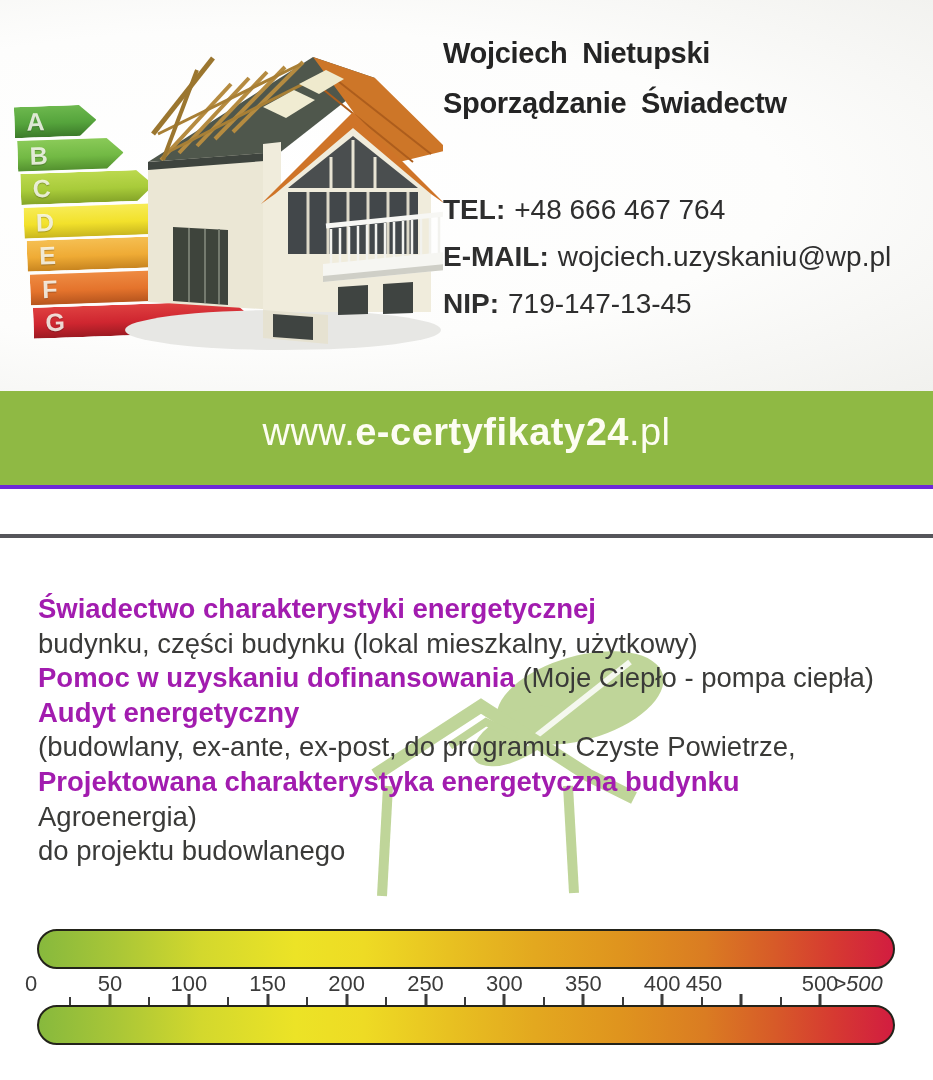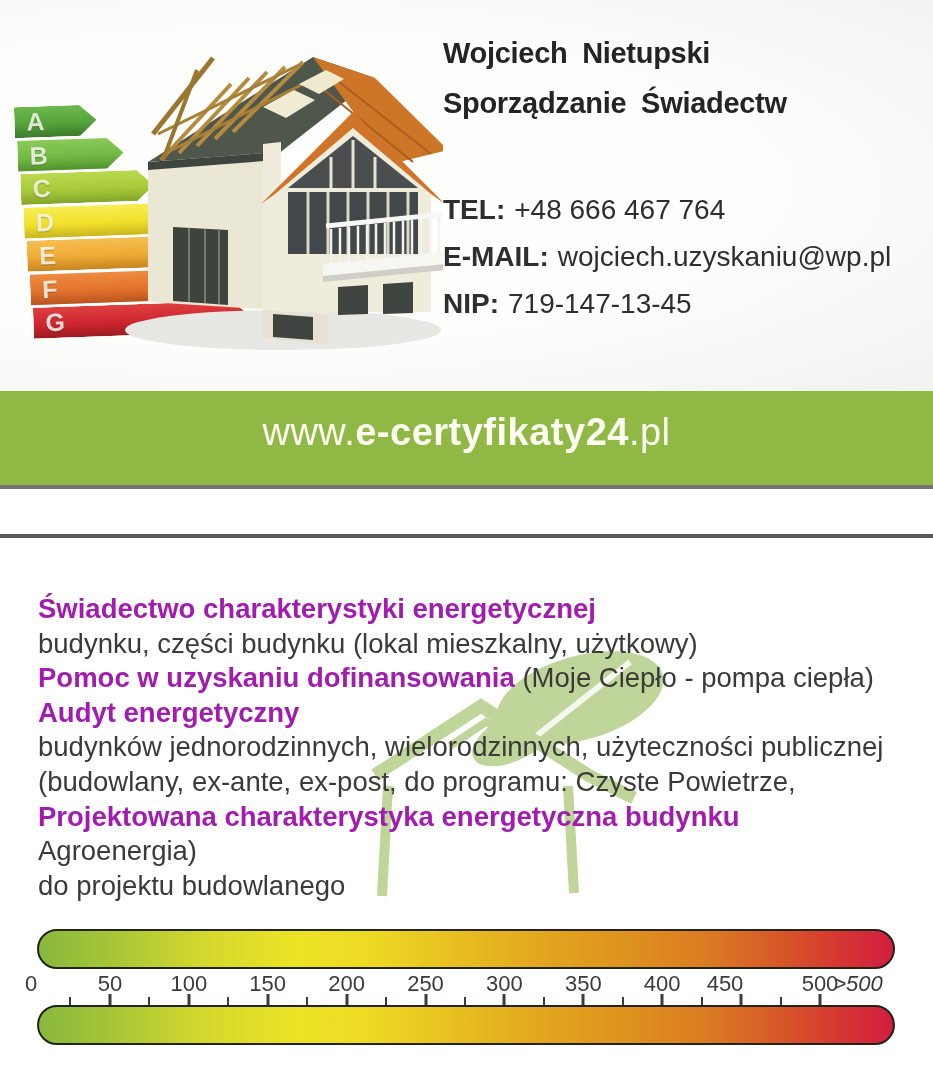--- a/index.html
+++ b/index.html
@@ -21,21 +21,21 @@
   
   .title-block{position:absolute;left:443px;top:28px;width:480px;color:#242424;
                font-size:29px;font-weight:700;line-height:50px;letter-spacing:-0.3px;word-spacing:7px;}
   .contact-block{position:absolute;left:443px;top:186px;width:480px;color:#2e2e2e;font-size:28px;}
   .contact-row{height:47px;line-height:47px;white-space:nowrap;}
   .contact-row .lbl{font-weight:700;margin-right:9px;}
 
   
   .banner{position:absolute;left:0;top:391px;width:933px;height:94px;
           display:flex;align-items:center;justify-content:center;
-          border-bottom:4px solid #737373;}
+          border-bottom:4px solid #6d28d9;}
   .banner-text{color:#fdfdf2;font-size:38px;letter-spacing:.5px;transform:translateY(-6px);}
   .banner-text .b{font-weight:700;}
 
   
   .divider{position:absolute;left:0;top:534px;width:933px;height:4px;background:#55555a;}
 
   
   .services{position:absolute;left:0;top:588px;width:933px;height:330px;}
   .watermark{position:absolute;left:330px;top:52px;width:340px;height:280px;opacity:.9;}
   .services-text{position:absolute;left:38px;top:4px;width:880px;color:#3a3a38;
@@ -200,21 +200,20 @@
         <polyline points="120,106 156,82 187,97" stroke-width="8"></polyline>
         <line x1="58" y1="146" x2="52" y2="256" stroke-width="10"></line>
         <line x1="238" y1="146" x2="244" y2="253" stroke-width="10"></line>
       </g>
     </svg>
     <div class="services-text">
         <div class="svc-line"><span class="b">Świadectwo charakterystyki energetycznej</span></div>
         <div class="svc-line"><span>budynku, części budynku (lokal mieszkalny, użytkowy)</span></div>
         <div class="svc-line"><span class="b">Pomoc w uzyskaniu dofinansowania</span><span> (Moje Ciepło - pompa ciepła)</span></div>
         <div class="svc-line"><span class="b">Audyt energetyczny</span></div>
-        <div class="svc-line"><span>budynków jednorodzinnych, wielorodzinnych, użyteczności publicznej</span></div>
         <div class="svc-line"><span>(budowlany, ex-ante, ex-post, do programu: Czyste Powietrze,</span></div>
         <div class="svc-line"><span class="b">Projektowana charakterystyka energetyczna budynku</span></div>
         <div class="svc-line"><span>Agroenergia)</span></div>
         <div class="svc-line"><span>do projektu budowlanego</span></div>
       </div>
   </div>
 
   <div class="scale-bar top"></div>
   <div class="tick-strip">
       <div class="tick-label" style="left: 31px;">0</div>
@@ -227,21 +226,21 @@
       <div class="tick-label" style="left: 346.6px;">200</div>
       <div class="tick major" style="left: 346.6px;"></div>
       <div class="tick-label" style="left: 425.5px;">250</div>
       <div class="tick major" style="left: 425.5px;"></div>
       <div class="tick-label" style="left: 504.4px;">300</div>
       <div class="tick major" style="left: 504.4px;"></div>
       <div class="tick-label" style="left: 583.3px;">350</div>
       <div class="tick major" style="left: 583.3px;"></div>
       <div class="tick-label" style="left: 662.2px;">400</div>
       <div class="tick major" style="left: 662.2px;"></div>
-      <div class="tick-label" style="left: 725px;">450</div>
+      <div class="tick-label" style="left: 704px;">450</div>
       <div class="tick major" style="left: 741.1px;"></div>
       <div class="tick-label" style="left: 820px;">500</div>
       <div class="tick major" style="left: 820px;"></div>
       <div class="tick minor" style="left: 70.45px;"></div>
       <div class="tick minor" style="left: 149.35px;"></div>
       <div class="tick minor" style="left: 228.25px;"></div>
       <div class="tick minor" style="left: 307.15px;"></div>
       <div class="tick minor" style="left: 386.05px;"></div>
       <div class="tick minor" style="left: 464.95px;"></div>
       <div class="tick minor" style="left: 543.85px;"></div>

